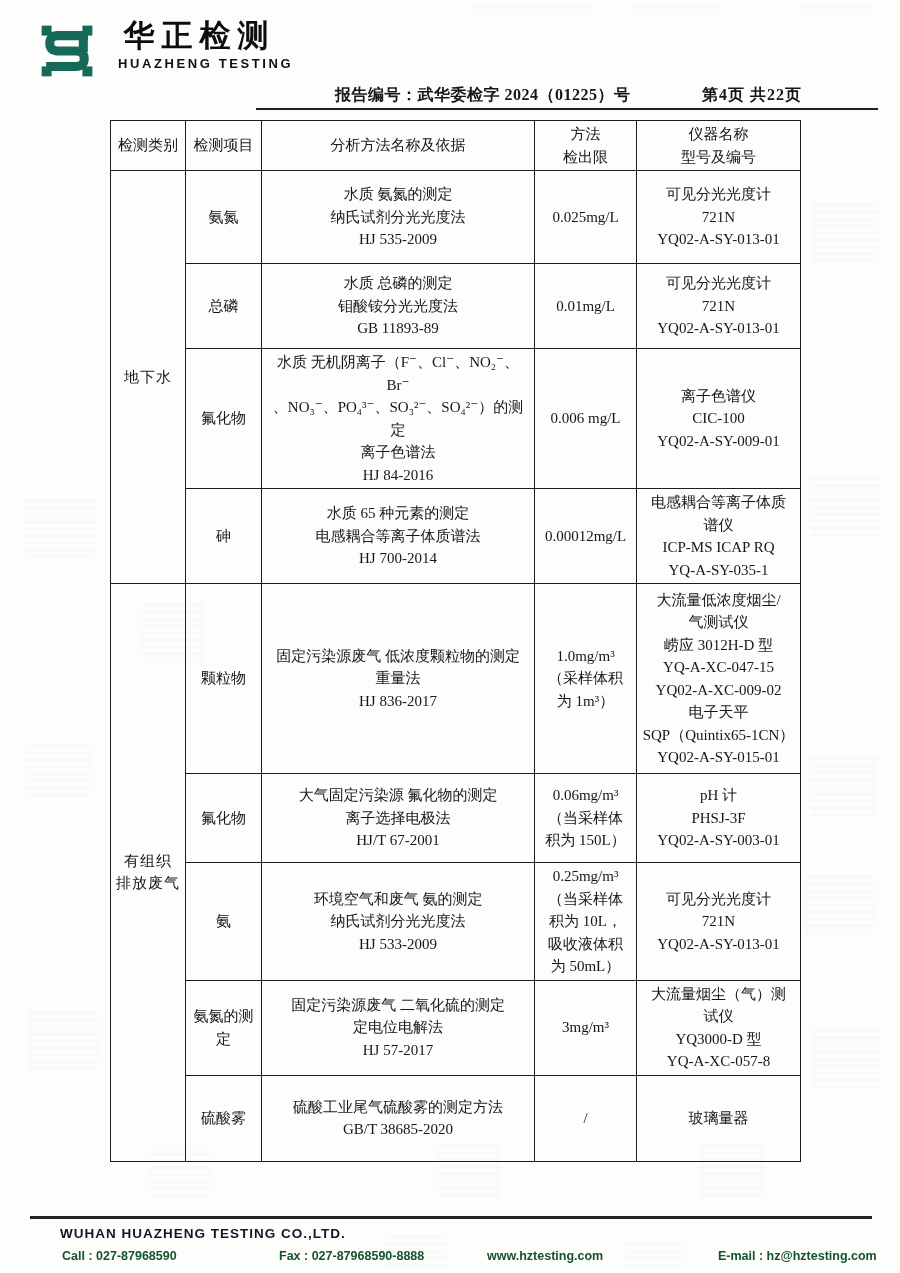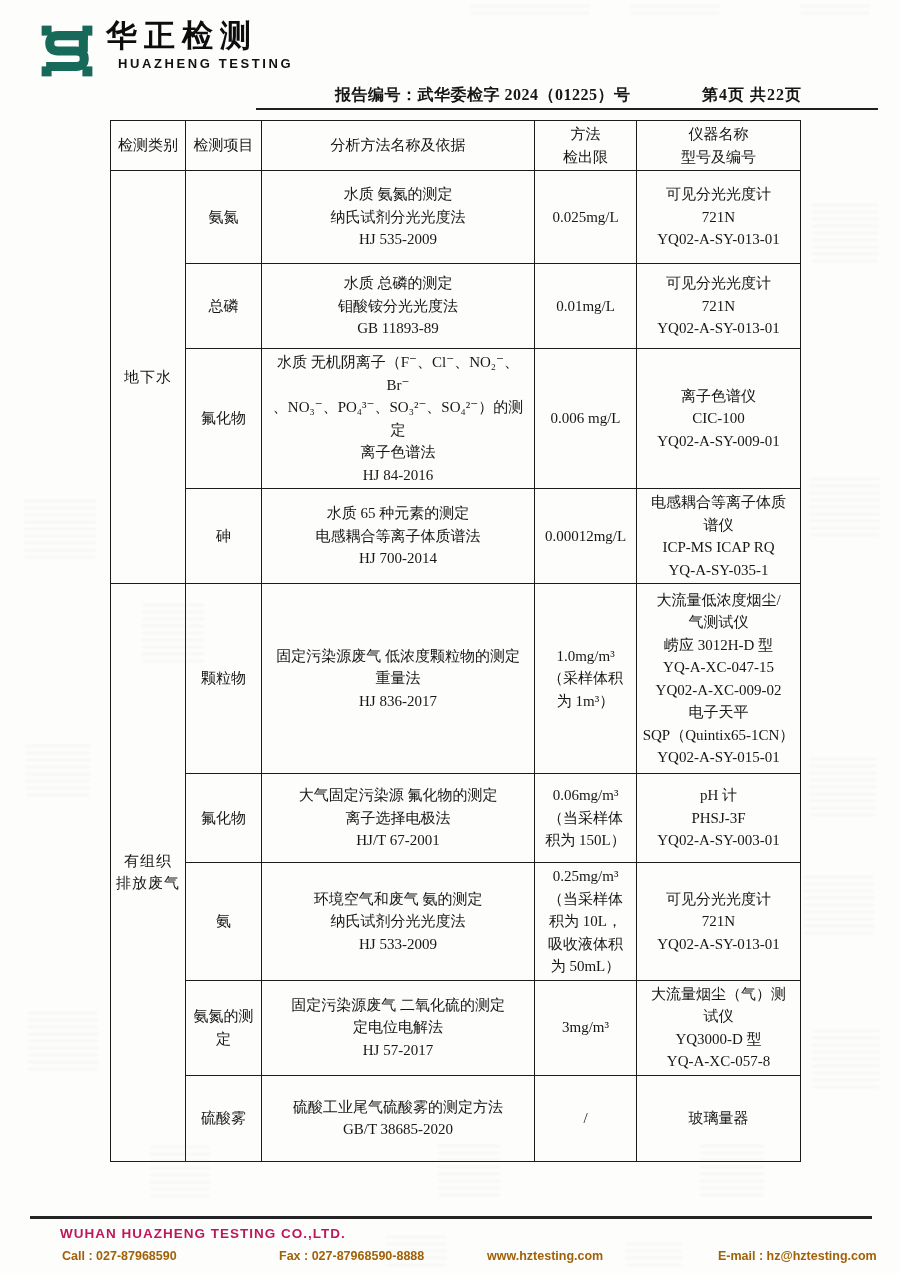--- a/index.html
+++ b/index.html
@@ -11,21 +11,21 @@
     -webkit-font-smoothing:antialiased;
   }
   .page {
     position:relative; width:900px; height:1273px;
     background:#fdfdfc; overflow:hidden;
   }
 
   
   .brand { position:absolute; left:38px; top:18px; display:flex; align-items:flex-start; }
   .logo { width:58px; height:58px; margin-top:4px; }
-  .brand-names { margin-left:10px; }
+  .brand-names { margin-left:10px;text-align:center; }
   .brand-cn {
     font-family:"Liberation Serif","DejaVu Serif",serif;
     font-size:31px; font-weight:700; letter-spacing:7px; line-height:1.15; color:#0d0d0d;
   }
   .brand-en {
     font-family:Liberation Sans, sans-serif;
     font-size:13px; font-weight:700; letter-spacing:2.6px; color:#111; margin-top:2px;margin-left:12px;
   }
 
   
@@ -57,26 +57,26 @@
   td.limit { font-size:14.5px; }
   td.instr { font-size:14.5px; }
   td.small { font-size:13.5px; line-height:1.55;margin-top:40px; }
   td.instr-dense { font-size:14px; line-height:1.52; padding:2px 2px; }
 
   
   .footer-rule { position:absolute; left:30px; top:1216px; width:842px; height:3px; background:#242424; }
   .footer-company {
     position:absolute; left:60px; top:1226px;
     font-family:"Liberation Sans","DejaVu Sans",sans-serif;
-    font-size:13.5px; font-weight:700; letter-spacing:1px; color:#be185d;
+    font-size:13.5px; font-weight:700; letter-spacing:1px; color:#0f172a;
   }
   .footer-contact {
     position:absolute; top:1249px; left:0; width:728px; height:20px;
     font-family:"Liberation Sans","DejaVu Sans",sans-serif;
-    font-size:12.5px; font-weight:700; color:#a16207;
+    font-size:12.5px; font-weight:700; color:#14532d;
   }
   .footer-contact span { position:absolute; white-space:nowrap; }
   .fc-call  { left:62px; }
   .fc-fax   { left:258px;padding-left:21px; }
   .fc-web   { left:487px; }
   .fc-email { left:678px;padding-left:40px; }
 
   
   .stamp {
     position:absolute;

